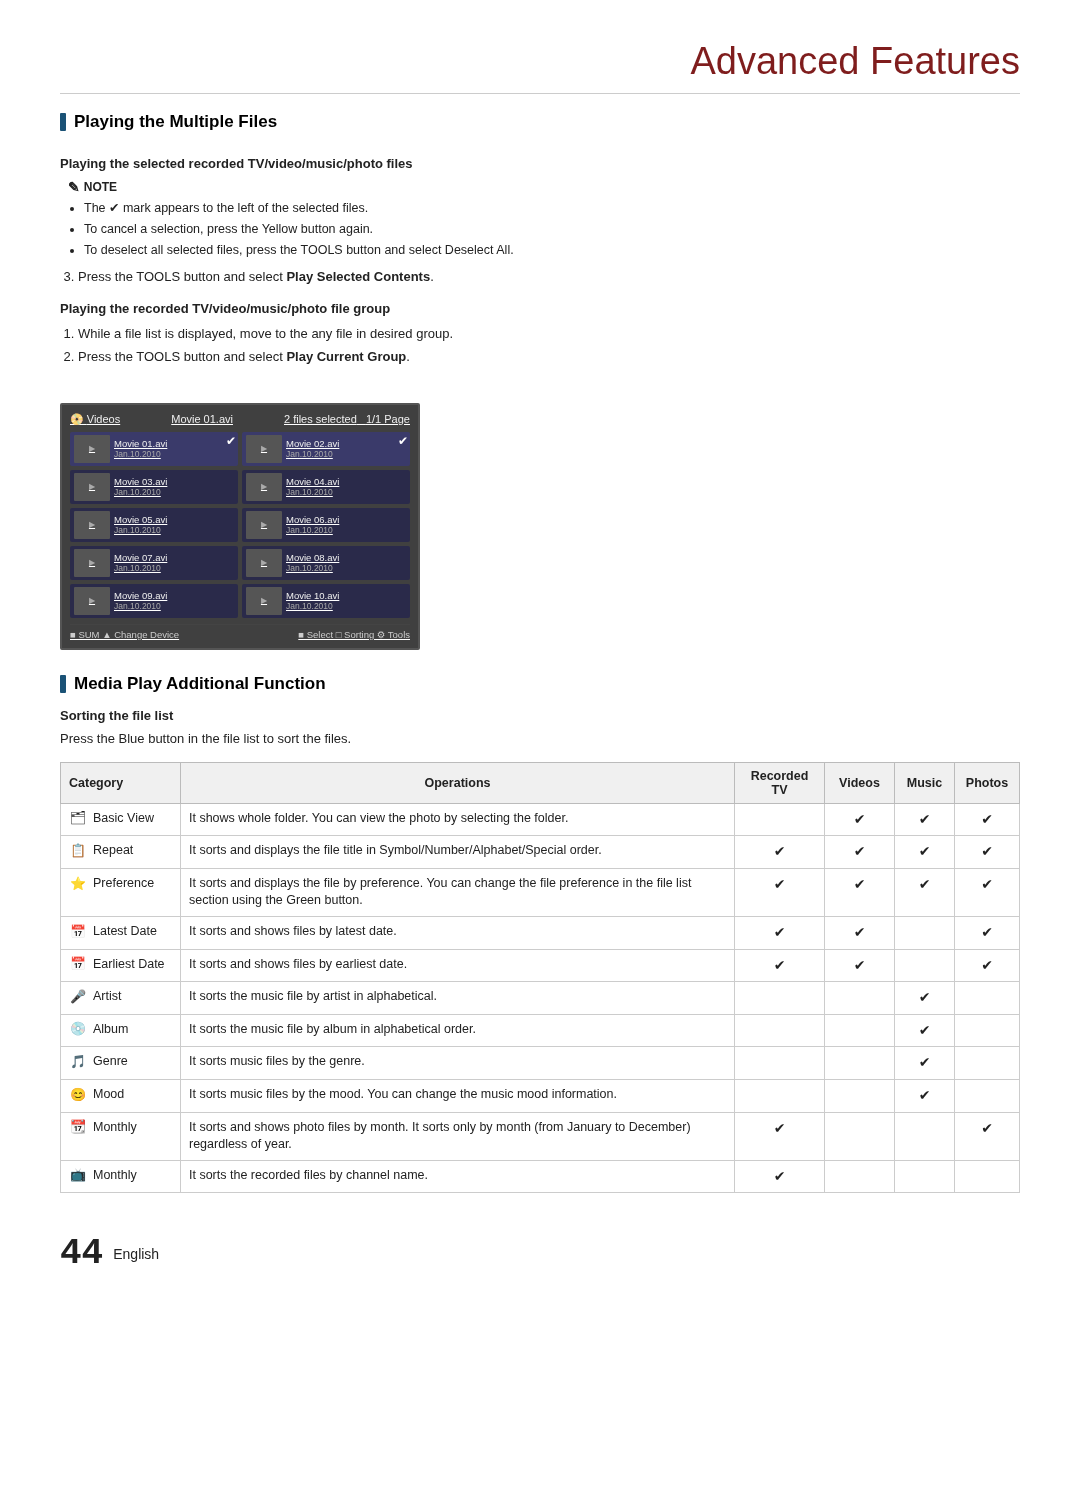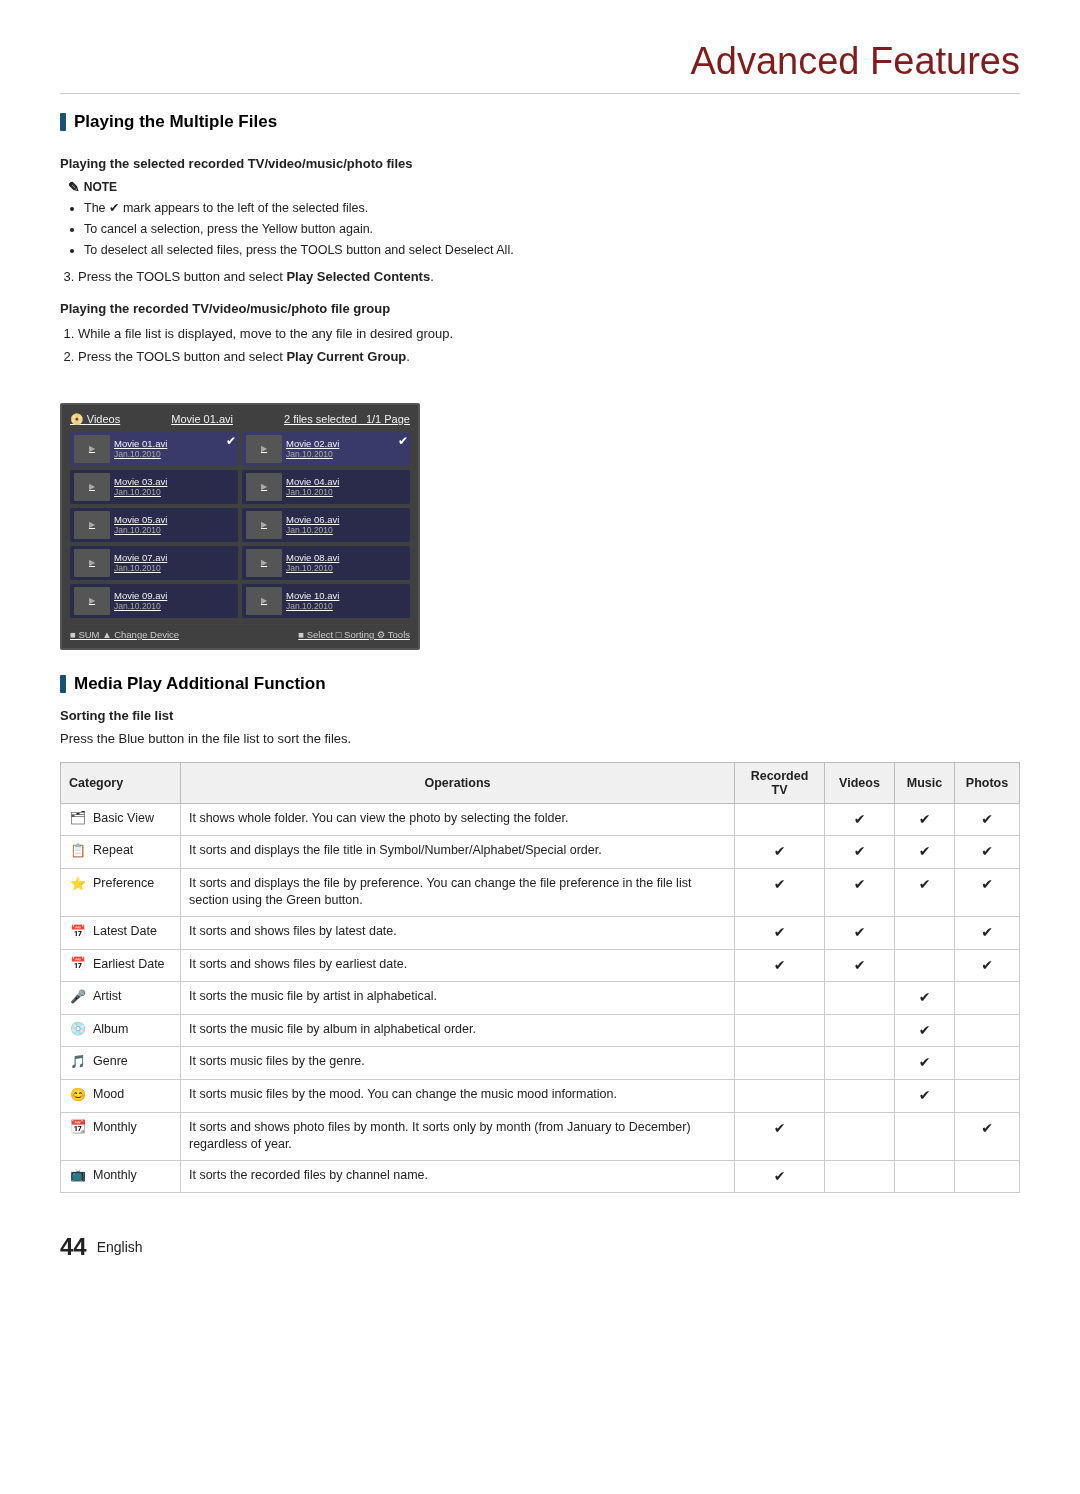--- a/index.html
+++ b/index.html
@@ -204,22 +204,23 @@
       font-size: 14px;
     }
     .footer-page {
       margin-top: 40px;
       display: flex;
       align-items: center;
       gap: 10px;
       font-size: 14px;
     }
     .page-num {
-      font-size: 24px;
+      font-size: 36px;
       font-weight: bold;
+      font-family: Liberation Mono, monospace;
     }
     .bold-text {
       font-weight: bold;
     }
     .section2 {
       margin-top: 10px;
     }
   </style>
 </head>
 <body>

